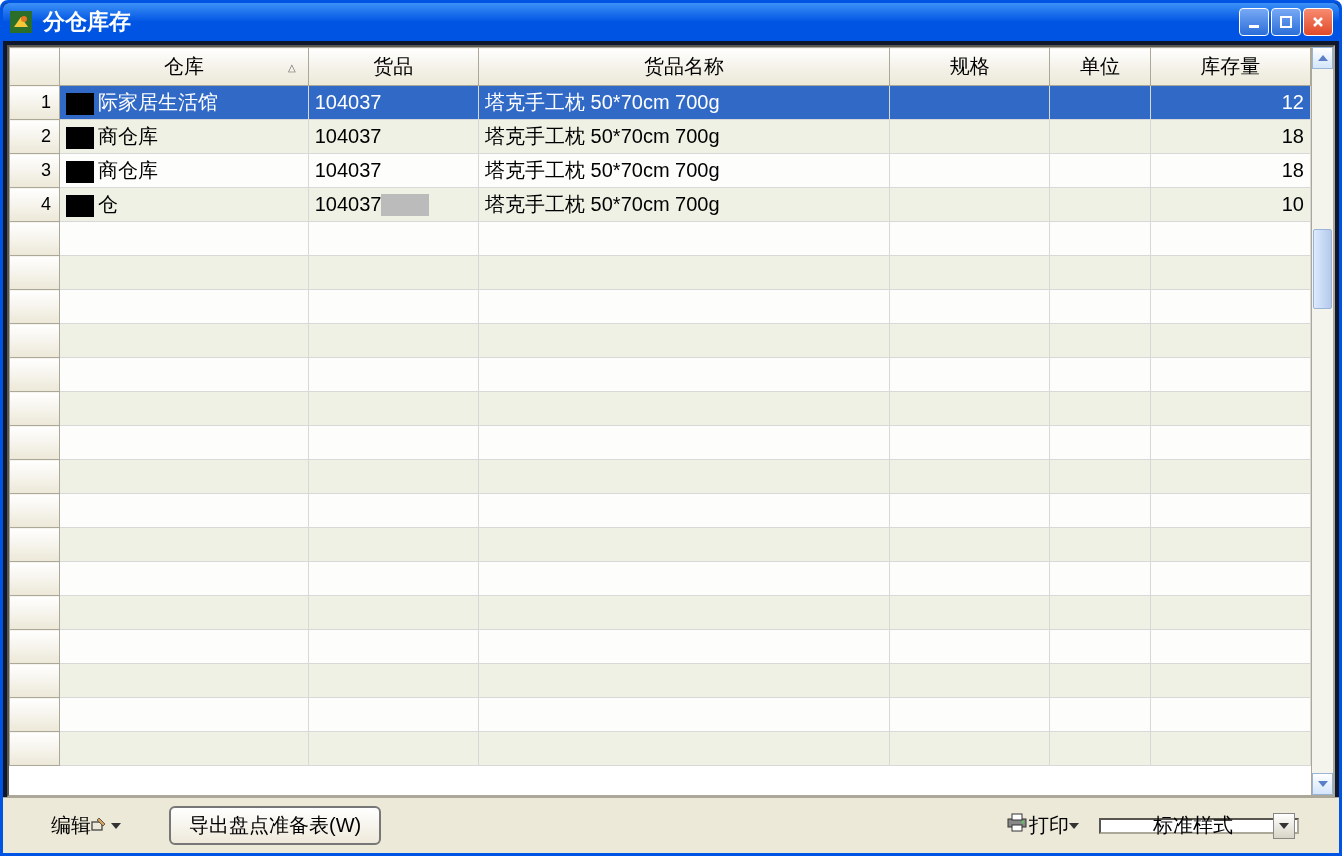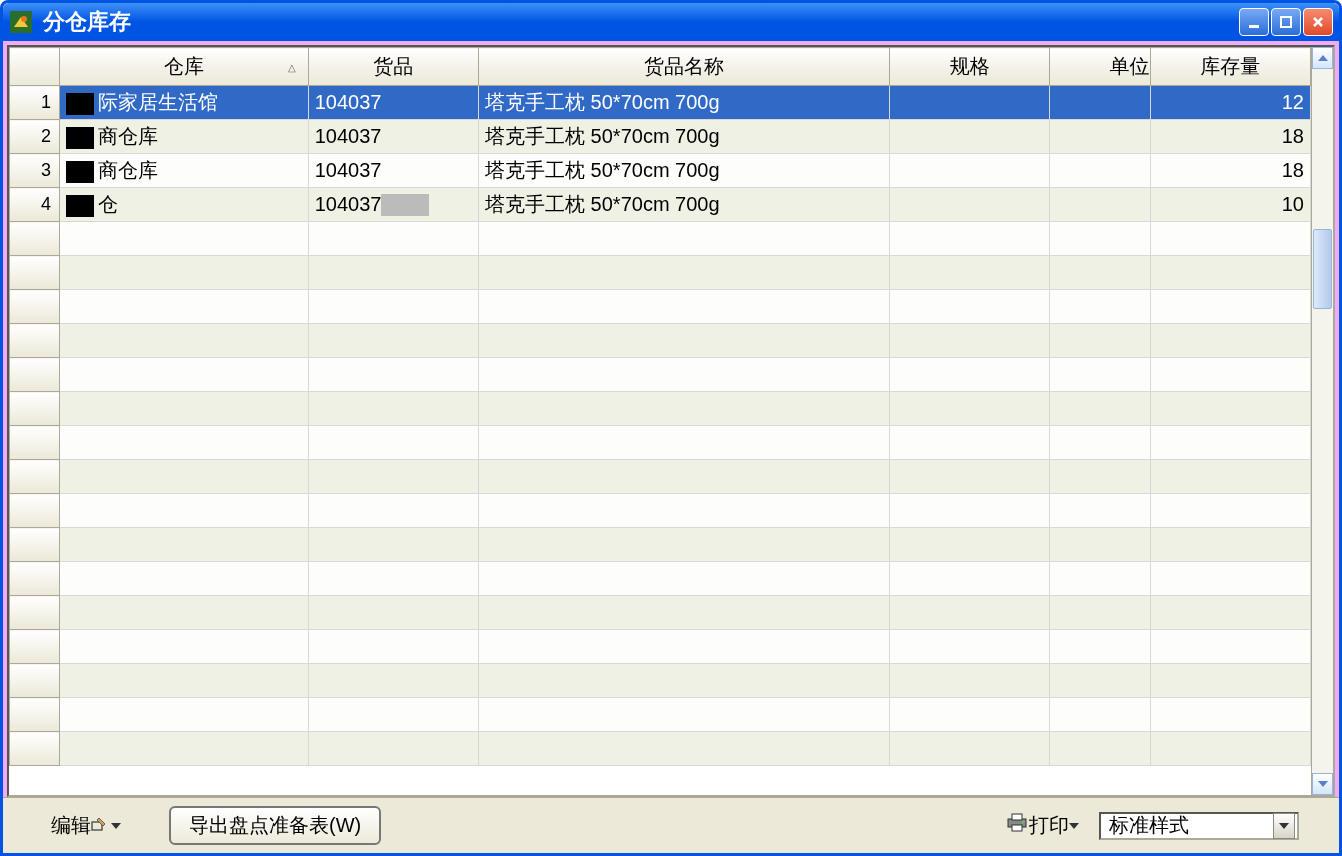--- a/index.html
+++ b/index.html
@@ -8,21 +8,21 @@
       background: #fff;
       width: 1342px;
       height: 856px;
       overflow: hidden;
     }
     .window {
       width: 1342px;
       height: 856px;
       border: 3px solid #0054e3;
       border-radius: 8px 8px 0 0;
-      background: #f0abfc;
+      background: #0f172a;
       display: flex;
       flex-direction: column;
       position: relative;
     }
     .titlebar {
       height: 38px;
       background: linear-gradient(to bottom, #3c91f7 0%, #0054e3 50%, #0054e3 100%);
       display: flex;
       align-items: center;
       padding: 0 6px;
@@ -83,21 +83,21 @@
       font-size: 20px;
       font-weight: normal;
       text-align: center;
       position: relative;
     }
     thead th.rownum-head { width: 50px; }
     thead th.col-warehouse { width: 248px; }
     thead th.col-code { width: 170px; }
     thead th.col-name { width: 410px; }
     thead th.col-spec { width: 160px; }
-    thead th.col-unit { width: 100px; text-align: right; }
+    thead th.col-unit { width: 100px; }
     thead th.col-qty { width: 160px; }
     .sort-ind {
       position: absolute;
       right: 12px;
       top: 50%;
       transform: translateY(-50%);
       font-size: 10px;
       color: #666;
     }
     tbody td {
@@ -198,22 +198,23 @@
       display: flex;
       align-items: center;
       gap: 0;
       cursor: pointer;
     }
     .footer .combo {
       display: flex;
       align-items: center;
       border: 2px inset #aca899;
       background: #fff;
-      height: 28px;
+      height: 16px;
       width: 200px;
+      padding-left: 44px;
     }
     .footer .combo span {
       flex: 1;
       padding: 0 8px;
       font-size: 20px;
     }
     .footer .combo .dd {
       width: 22px;
       height: 26px;
       background: linear-gradient(to bottom, #fff, #d8d4c6);

